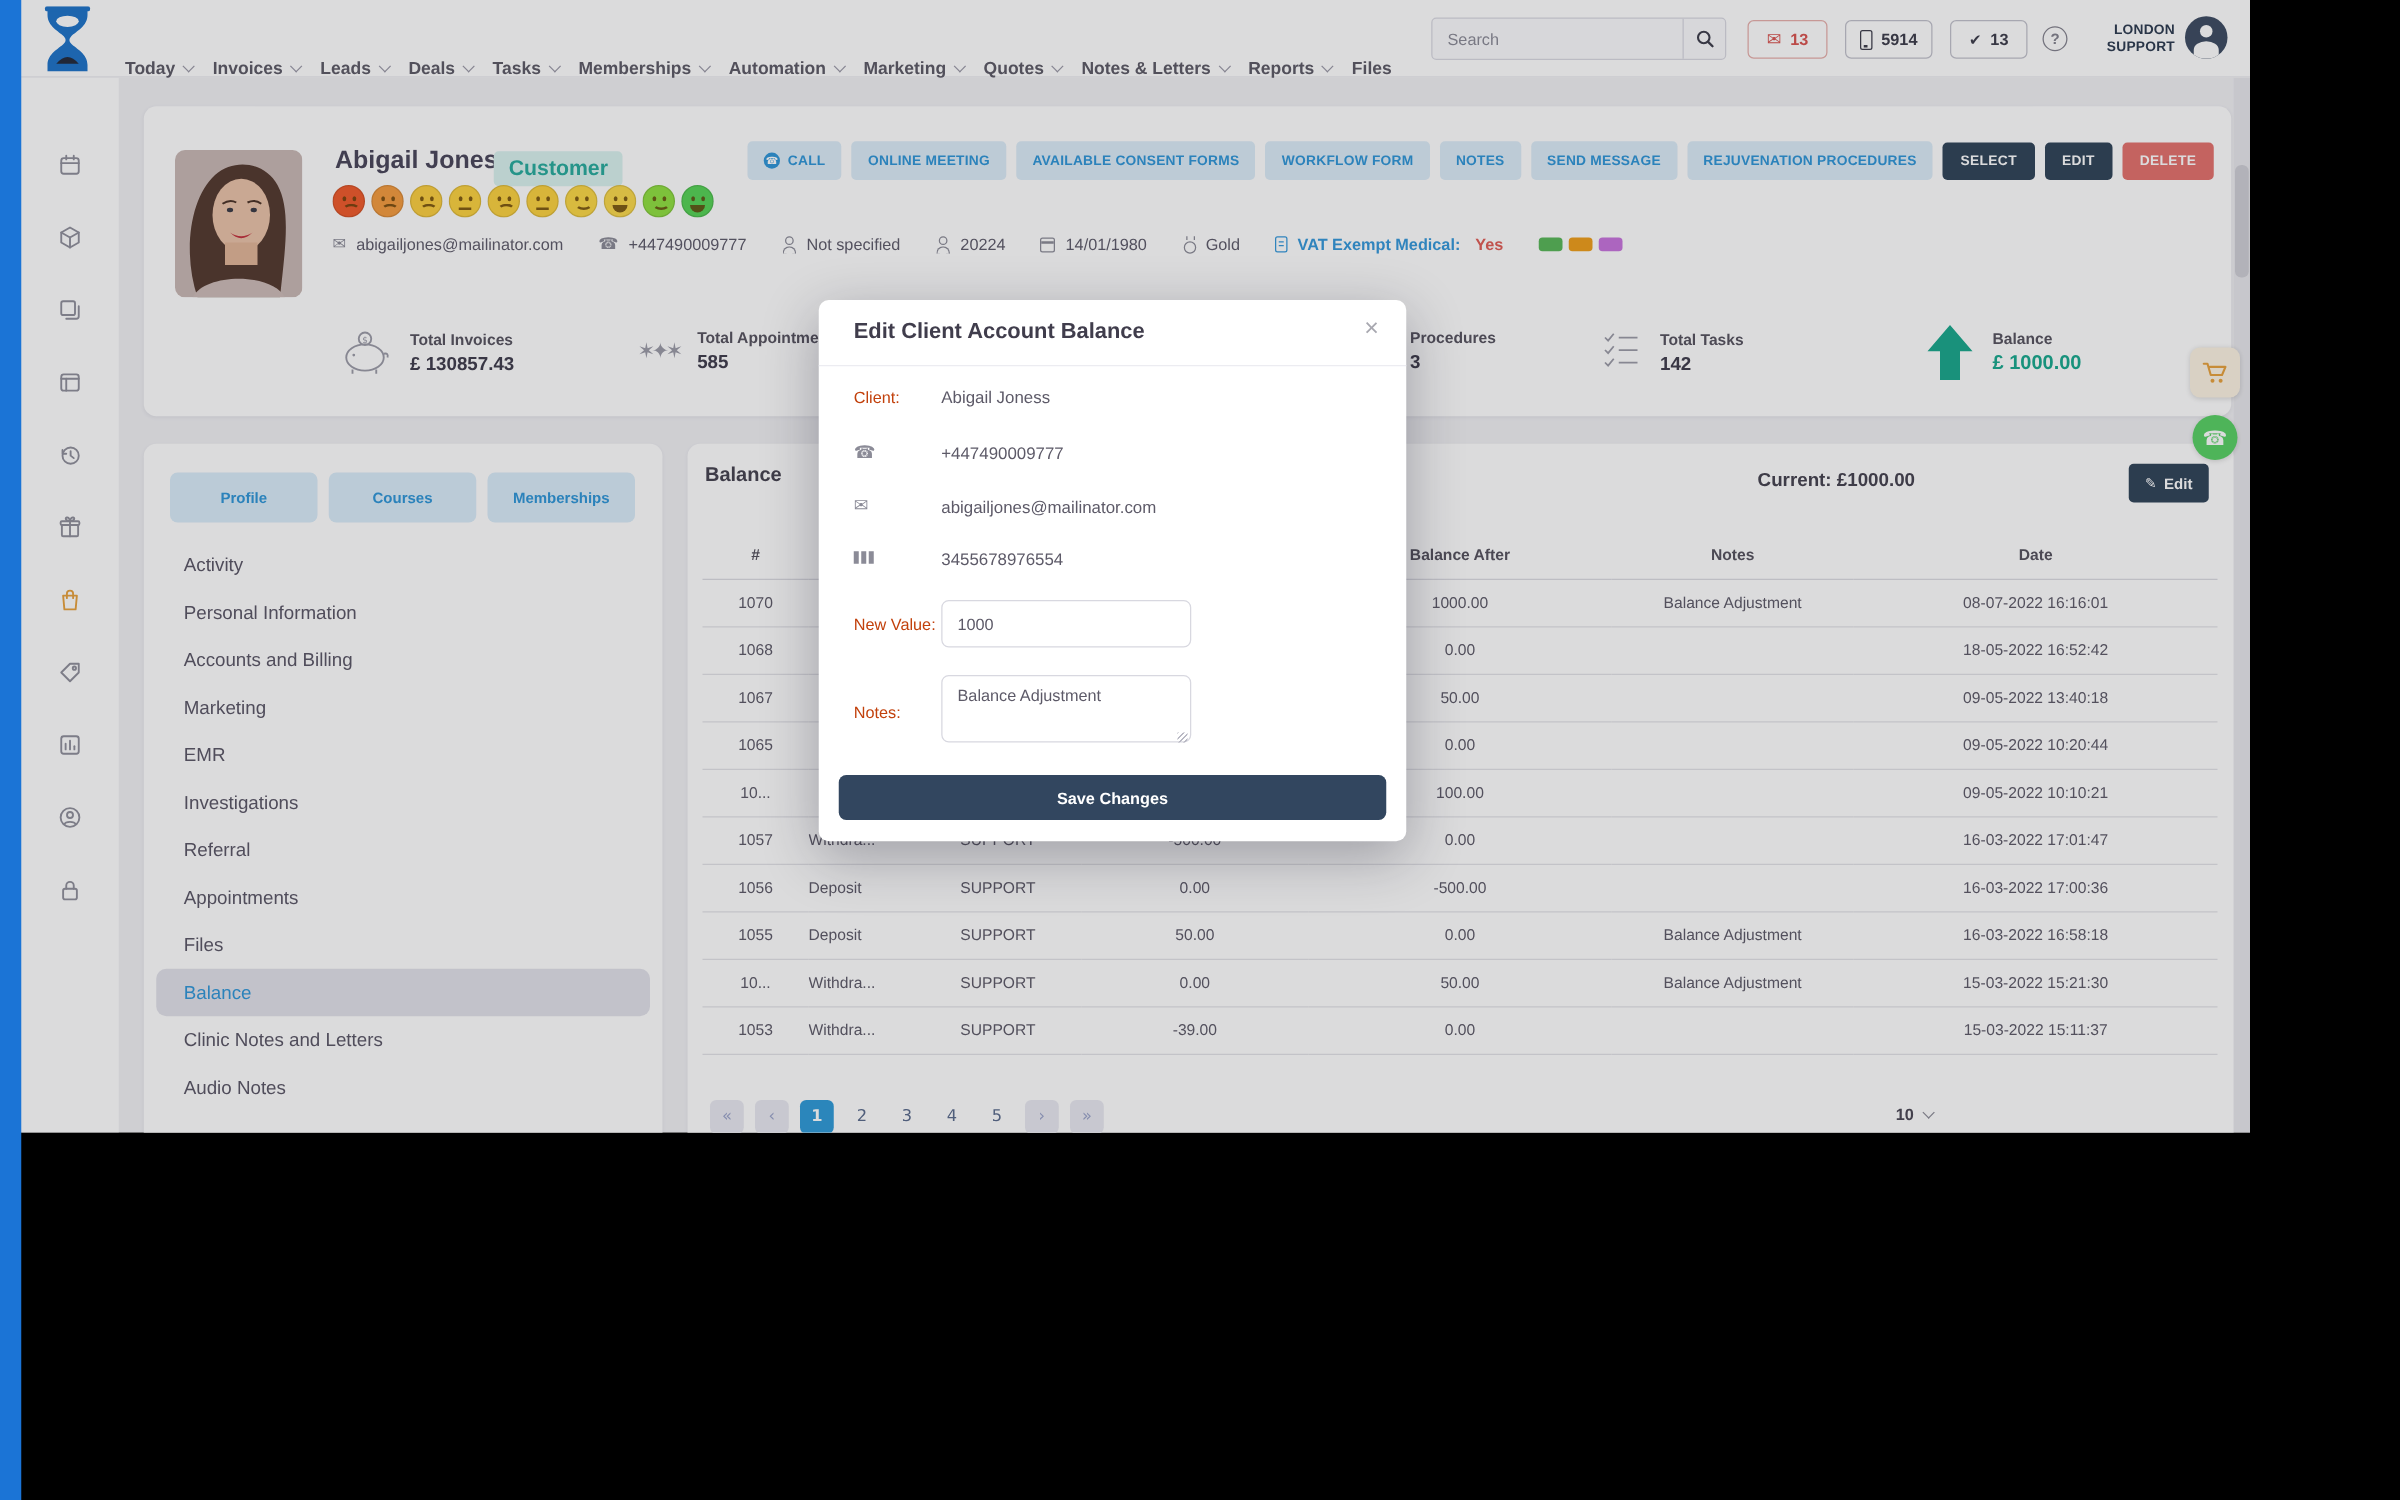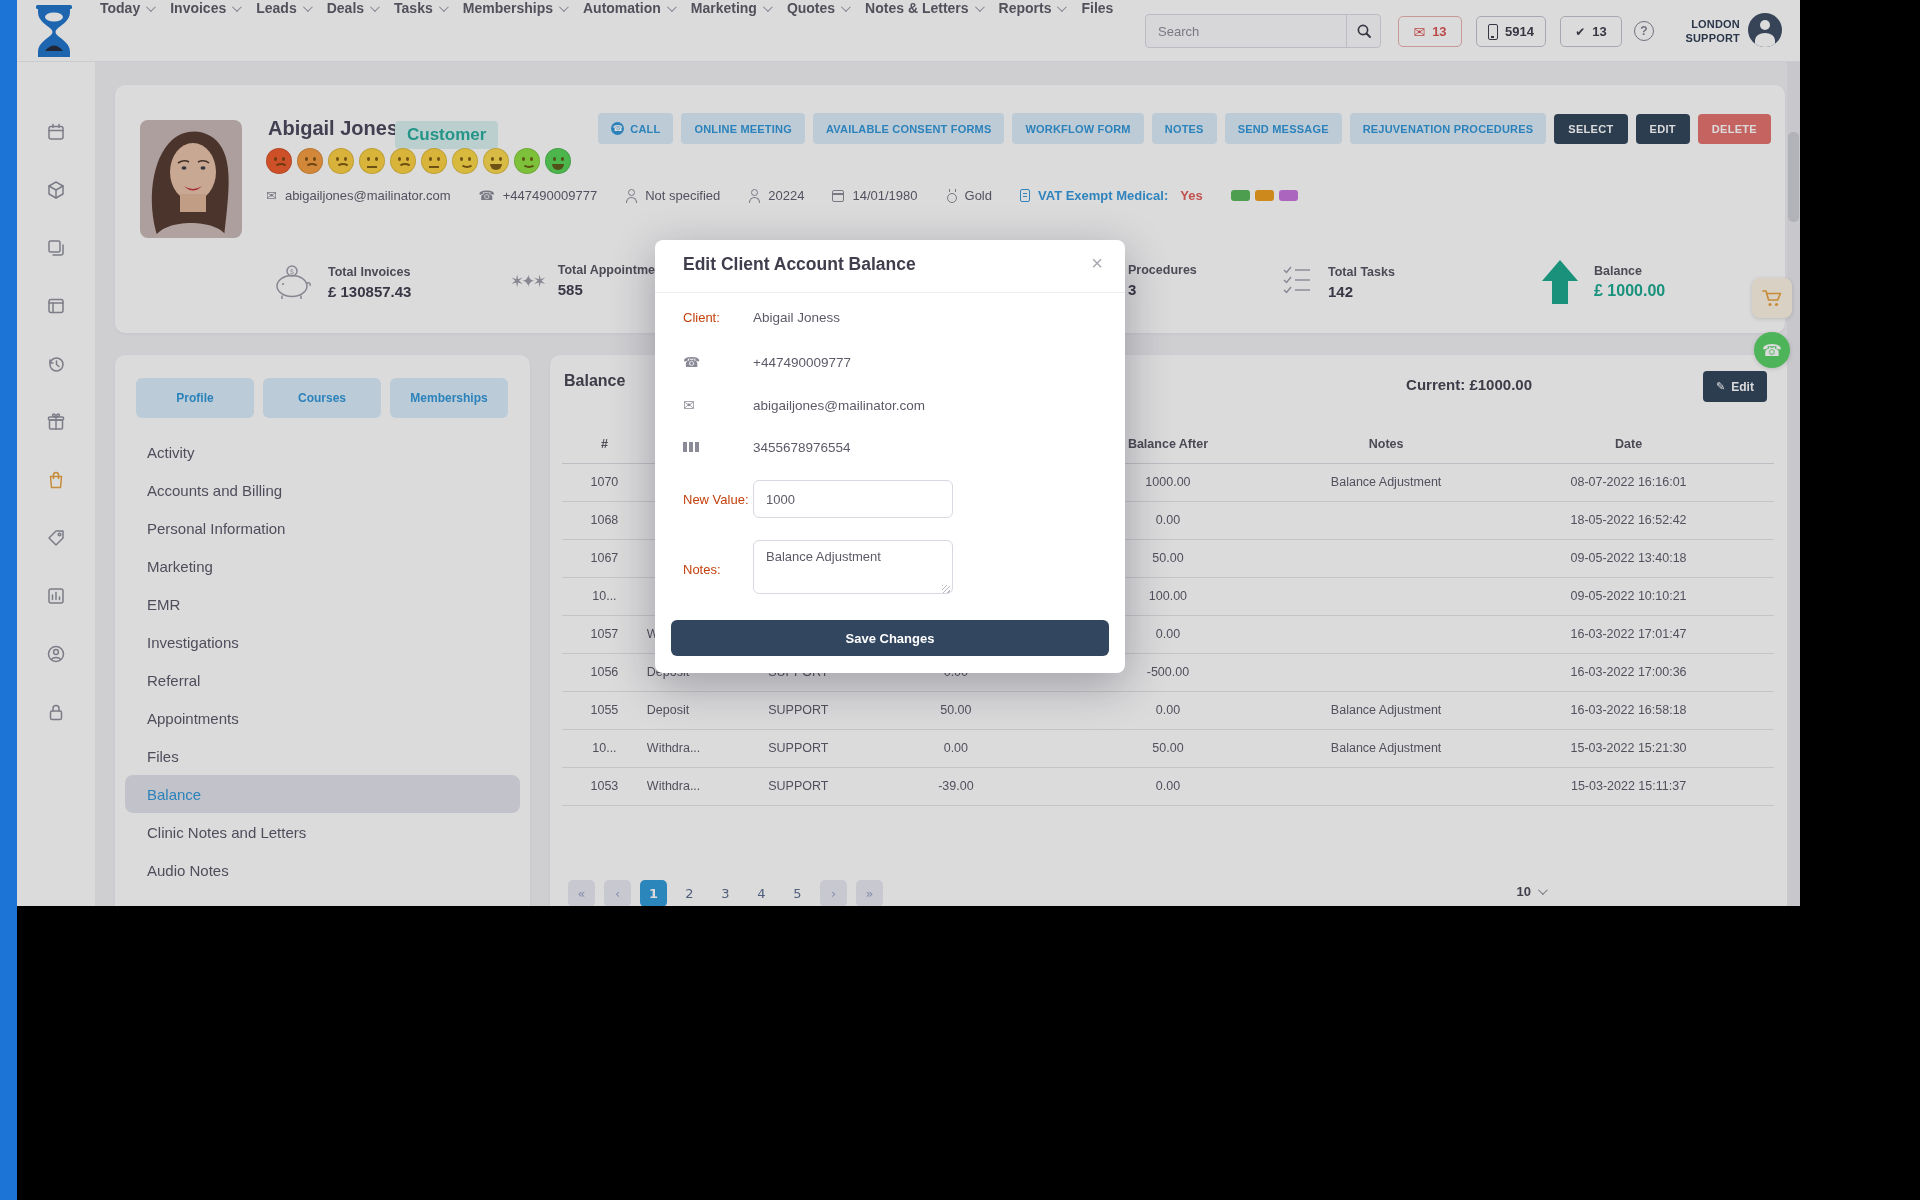--- a/index.html
+++ b/index.html
@@ -4,21 +4,21 @@
 <style>
   * { margin:0; padding:0; box-sizing:border-box; }
   html,body { width:1920px; height:1200px; background:#000; font-family:"Liberation Sans",sans-serif; }
   .screen { position:relative; width:1920px; height:1200px; background:#000; overflow:hidden; }
   .bluestrip { position:absolute; left:0; top:0; width:17px; height:1200px; background:#1b74d6; z-index:200; }
   .app { position:absolute; left:0; top:0; width:1800px; height:906px; background:#f1f1f4; overflow:hidden; }
 
   
   .topbar { position:absolute; left:0; top:0; width:1800px; height:62px; background:#fff; border-bottom:1px solid #ebebf0; z-index:5; }
   .logo { position:absolute; left:26px; top:5px; }
-  .nav { position:absolute; left:100px; top:0; height:62px; display:flex; align-items:flex-start; gap:17px; }
+  .nav { position:absolute; left:100px; top:0; height:62px; display:flex; align-items:flex-end; gap:17px; }
   .nav-item { display:flex; align-items:center; gap:6px; font-size:14px; font-weight:600; color:#5c5a66; cursor:pointer; white-space:nowrap; }
   .chevron { width:7px; height:7px; border-right:1.6px solid #9a98a6; border-bottom:1.6px solid #9a98a6; transform:rotate(45deg) translateY(-2px); }
   .search { position:absolute; left:1145px; top:14px; width:236px; height:34px; background:#fbfbfd; border:1px solid #d9d9e2; border-radius:4px; display:flex; }
   .search input { flex:1; border:none; background:transparent; outline:none; padding:0 12px; font-size:13px; color:#55535f; font-family:inherit; }
   .search input::placeholder { color:#8a8a96; }
   .search-btn { width:38px; border-left:1px solid #d9d9e2; display:flex; align-items:center; justify-content:center; cursor:pointer; }
   .badge { position:absolute; top:16px; height:31px; border-radius:5px; display:flex; align-items:center; justify-content:center; gap:7px; font-size:13px; font-weight:700; cursor:pointer; background:#fff; }
   .badge.mail { left:1398px; width:64px; border:1px solid #e7b0ac; color:#d9534f; }
   .badge.mobile { left:1476px; width:70px; border:1px solid #c2c2cc; color:#3c3c4a; }
   .badge.check { left:1560px; width:62px; border:1px solid #c2c2cc; color:#3c3c4a; }
@@ -494,25 +494,25 @@
           <span class="tab">Courses</span>
           <span class="tab">Memberships</span>
         </div>
       <div class="pmenu">
 
           <div class="pmenu-item" data-active="false">
             <span>Activity</span>
           </div>
 
           <div class="pmenu-item" data-active="false">
+            <span>Personal Information</span>
+          </div>
+
+          <div class="pmenu-item" data-active="false">
             <span>Accounts and Billing</span>
-          </div>
-
-          <div class="pmenu-item" data-active="false">
-            <span>Personal Information</span>
           </div>
 
           <div class="pmenu-item" data-active="false">
             <span>Marketing</span>
           </div>
 
           <div class="pmenu-item" data-active="false">
             <span>EMR</span>
           </div>
 
@@ -600,20 +600,29 @@
             <tr>
               <td>1067</td>
               <td class="l"></td>
               <td></td>
               <td></td>
               <td>50.00</td>
               <td></td>
               <td>09-05-2022 13:40:18</td>
             </tr>
 
+            <tr>
+              <td>1065</td>
+              <td class="l"></td>
+              <td></td>
+              <td></td>
+              <td>0.00</td>
+              <td></td>
+              <td>09-05-2022 10:20:44</td>
+            </tr>
 
             <tr>
               <td>10...</td>
               <td class="l"></td>
               <td></td>
               <td></td>
               <td>100.00</td>
               <td></td>
               <td>09-05-2022 10:10:21</td>
             </tr>

